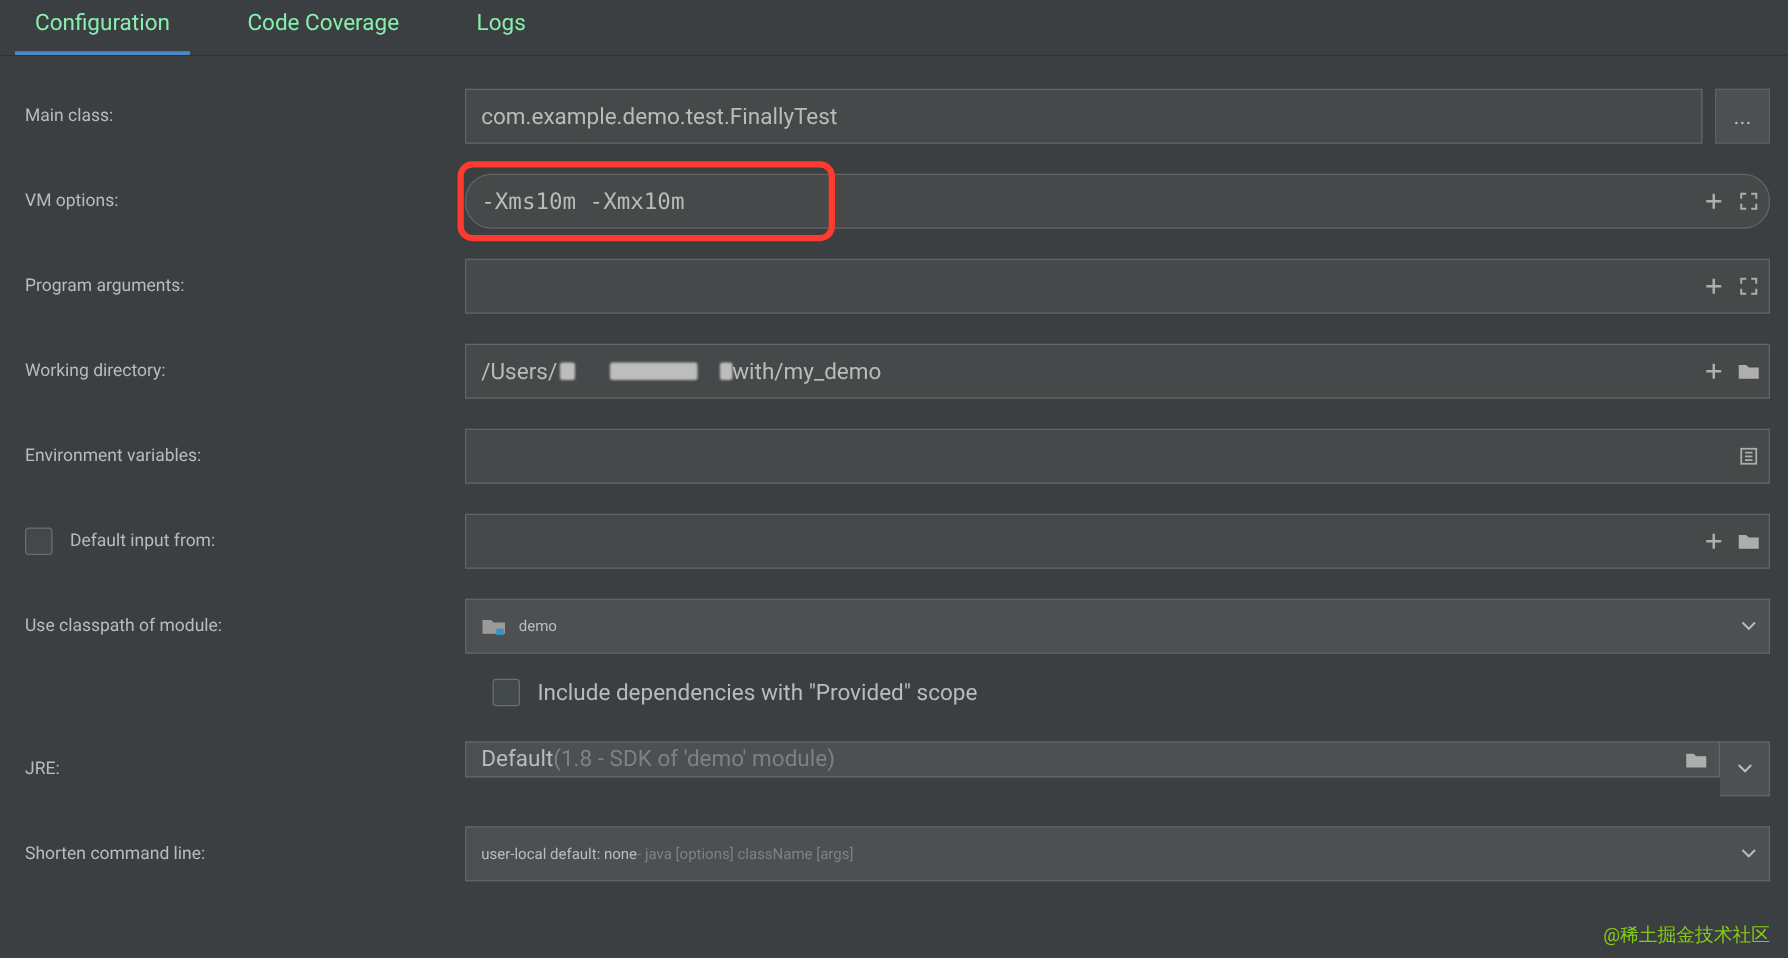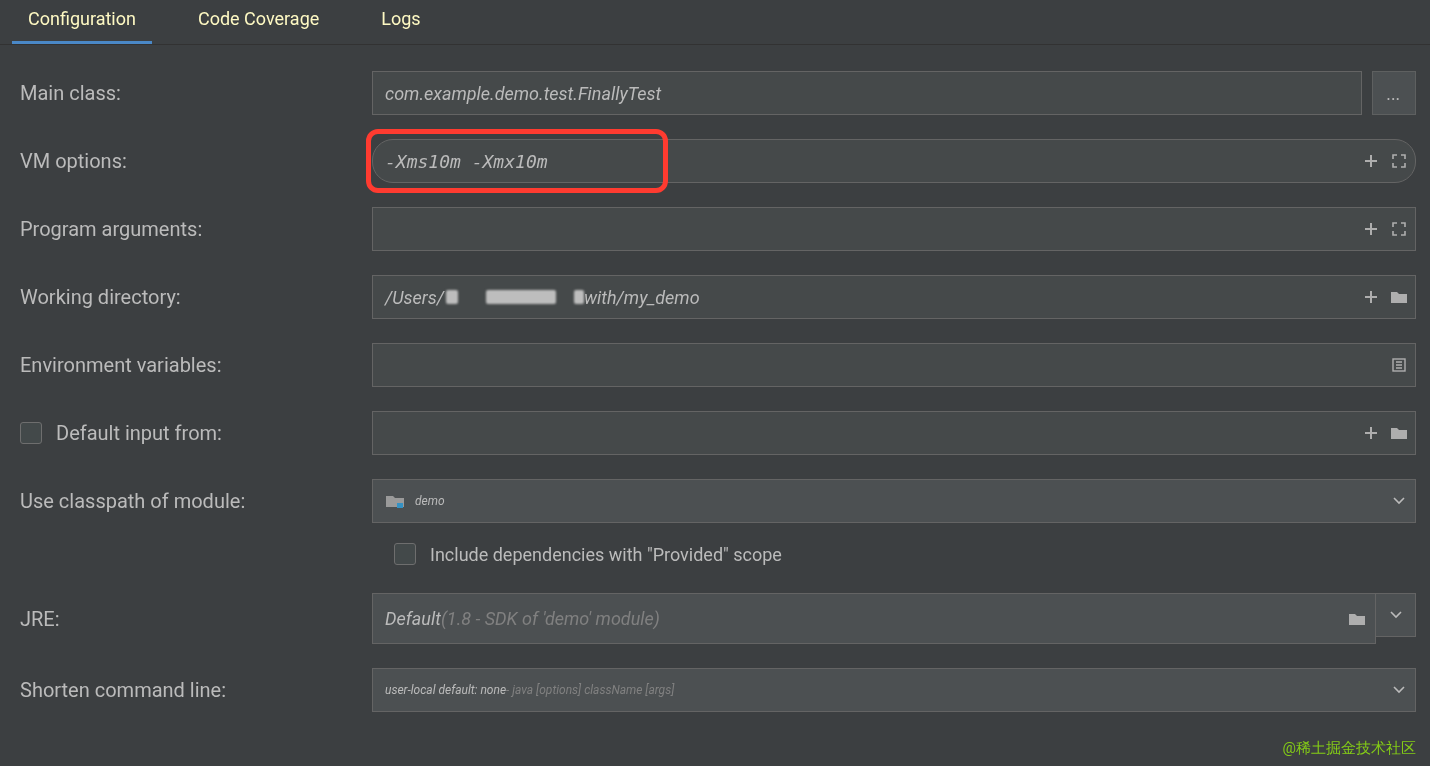--- a/index.html
+++ b/index.html
@@ -13,50 +13,49 @@
     overflow: hidden;
   }
   .tabs {
     display: flex;
     padding: 0 12px;
     border-bottom: 1px solid #323232;
     gap: 30px;
   }
   .tab {
     padding: 8px 16px 12px 16px;
-    color: #fef9c3;
+    color: #86efac;
     cursor: pointer;
     border-bottom: 3px solid transparent;
   }
   .tab.active {
     border-bottom: 3px solid #4A88C7;
   }
   .form {
     padding: 26px 14px 10px 20px;
   }
   .row {
     display: flex;
     align-items: center;
     margin-bottom: 24px;
     min-height: 44px;
   }
   .label {
     width: 352px;
     flex-shrink: 0;
     color: #bbbbbb;
-    font-size: 20px;
+    font-size: 14px;
     display: flex;
     align-items: center;
   }
   .field-area {
     flex: 1;
     display: flex;
     align-items: center;
     gap: 10px;
-    font-style: italic;
   }
   .text-field {
     flex: 1;
     background: #45494a;
     border: 1px solid #646464;
     height: 44px;
     padding: 0 12px;
     display: flex;
     align-items: center;
     color: #bbbbbb;
@@ -123,21 +122,21 @@
   .dim { color: #808080; }
   .ind-row { padding-left: 352px; margin-top: -4px; margin-bottom: 28px; display:flex; align-items:center;}
   .wm { position: absolute; right: 14px; bottom: 8px; color: #84cc16; font-size: 15px; }
   .folder-icon svg { display:block; }
   .redact {
     display:inline-block; height:14px; background:#bdbdbd; border-radius:2px;
     filter: blur(1px);
   }
   .jre-combo-wrap { display:flex; flex:1; }
   .jre-main {
-    flex:1; background:#4c5052; border:1px solid #646464; height:51px;
+    flex:1; background:#4c5052; border:1px solid #646464; height:29px;
     display:flex; align-items:center; padding:0 12px; color:#bbbbbb; font-size:18px; position:relative;text-align:center;
   }
   .jre-caret-box {
     width:40px; height:44px; background:#4c5052; border:1px solid #646464; border-left:none;
     display:flex; align-items:center; justify-content:center;
   }
 </style>
 </head>
 <body>
 

